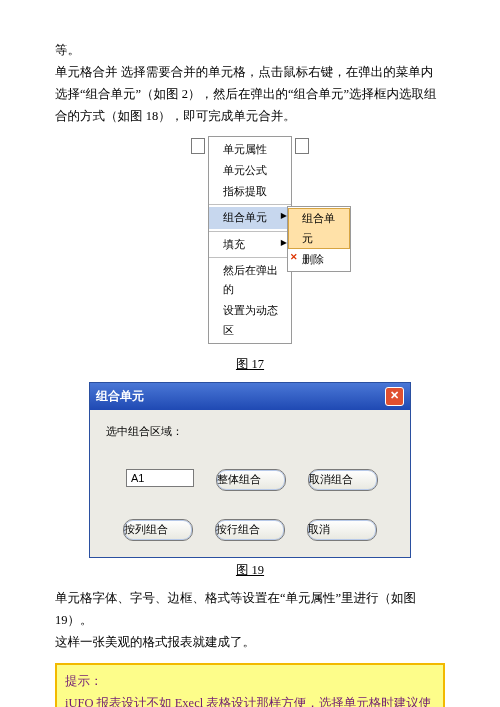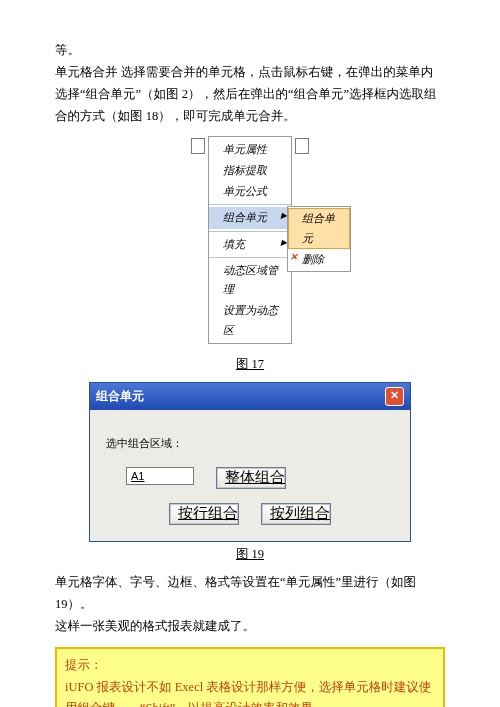--- a/index.html
+++ b/index.html
@@ -8,21 +8,21 @@
     font-family: "SimSun", serif;
     font-size: 12.5px;
     line-height: 1.75;
     color: #000;
     width: 500px;
     box-sizing: border-box;
     background: #fff;
   }
   p { margin: 0; }
   .center-wrap { text-align: center; }
-  .fig17-wrap { margin: 8px auto; display: inline-block; font-style: italic; }
+  .fig17-wrap { margin: 8px auto; display: inline-block; }
   .cell-row { display: flex; align-items: flex-start; }
   .edge-cell {
     width: 12px; height: 14px;
     border: 1px solid #7a7a7a;
     background: #fff;
     margin-top: 2px;
   }
   .menu-box {
     border: 1px solid #9a9a9a;
     background: #fff;
@@ -86,114 +86,115 @@
     border: 1px solid #fff;
     border-radius: 3px;
     color: #fff;
     font-size: 11px;
     line-height: 15px;
     text-align: center;
     font-family: Arial,sans-serif;
   }
   .dlg-body {
     background: #ecebe5;
-    padding: 24px 16px 16px;
+    padding: 12px 16px 16px;
     font-size: 11px;
   }
   .dlg-row {
     display: flex;
     justify-content: center;
     gap: 18px;
-    margin-top: 14px;
-    text-decoration: underline;
+    margin-top: 28px;
   }
   .xp-btn {
     border: 1px solid #7a7a7a;
-    border-radius: 0;
+    border-radius: 10px;
     background: linear-gradient(#fff,#e8e8e0);
     width: 68px; height: 20px;
-    font-size: 15px;
+    font-size: 11px;
     line-height: 18px;
-    text-align: right;
+    text-align: left;
     box-shadow: 0 0 0 1px #b7c9e8 inset;
   }
   .dlg-input {
     border: 1px solid #7a7a7a;
     background: #fff;
     width: 58px; height: 16px;
     font-size: 11px;
     padding: 0 4px;
     line-height: 16px;
     display: inline-block;
   }
   .tip-box {
     border: 2px solid #f2b900;
     background: #fdfd8a;
     padding: 6px 8px;
     margin: 10px 0 12px;
     font-size: 12.5px;
     line-height: 1.7;
   }
-  .tip-red { color: #c2410c; }
+  .tip-red { color: #701a75; }
 </style>
 </head>
 <body>
 
 <p>等。</p>
 <p>单元格合并 选择需要合并的单元格，点击鼠标右键，在弹出的菜单内选择“组合单元”（如图 2），然后在弹出的“组合单元”选择框内选取组合的方式（如图 18），即可完成单元合并。</p>
 
 <div class="center-wrap">
   <div class="fig17-wrap">
     <div class="cell-row">
       <div class="edge-cell"></div>
       <div class="menu-box">
         <div class="menu-item">单元属性</div>
+        <div class="menu-item">单元公式</div>
         <div class="menu-item">指标提取</div>
-        <div class="menu-item">单元公式</div>
         <div class="menu-sep"></div>
         <div class="menu-item highlight" style="position:relative;">
           <span>组合单元</span>
           <span class="arrow">▶</span>
           <div class="submenu">
             <div class="mi hl">组合单元</div>
             <div class="mi">
               <span class="red-x">✕</span>
               <span>删除</span>
             </div>
           </div>
         </div>
         <div class="menu-sep"></div>
         <div class="menu-item" style="position:relative;">
           <span>填充</span>
           <span class="arrow">▶</span>
         </div>
         <div class="menu-sep"></div>
-        <div class="menu-item">动态区域管理</div>
+        <div class="menu-item">然后在弹出的</div>
         <div class="menu-item">设置为动态区</div>
       </div>
       <div class="edge-cell"></div>
     </div>
   </div>
   <div class="caption">图 17</div>
 </div>
 
 <div class="dialog">
   <div class="titlebar">
     <span>组合单元</span>
     <div class="close-btn">✕</div>
   </div>
   <div class="dlg-body">
     <div>选中组合区域：</div>
     <div class="dlg-row" style="justify-content:flex-start; gap:22px; margin-left:20px;">
       <span class="dlg-input">A1</span>
       <div class="xp-btn">整体组合</div>
+      <div class="xp-btn">取消组合</div>
     </div>
     <div class="dlg-row" style="gap:22px;">
+      <div class="xp-btn">按列组合</div>
       <div class="xp-btn">按行组合</div>
-      <div class="xp-btn">按列组合</div>
+      <div class="xp-btn">取消</div>
     </div>
   </div>
 </div>
 <div class="caption">图 19</div>
 
 <p>单元格字体、字号、边框、格式等设置在“单元属性”里进行（如图 19）。</p>
 <p>这样一张美观的格式报表就建成了。</p>
 
 <div class="tip-box">
   <span class="tip-red">提示：</span><br>

